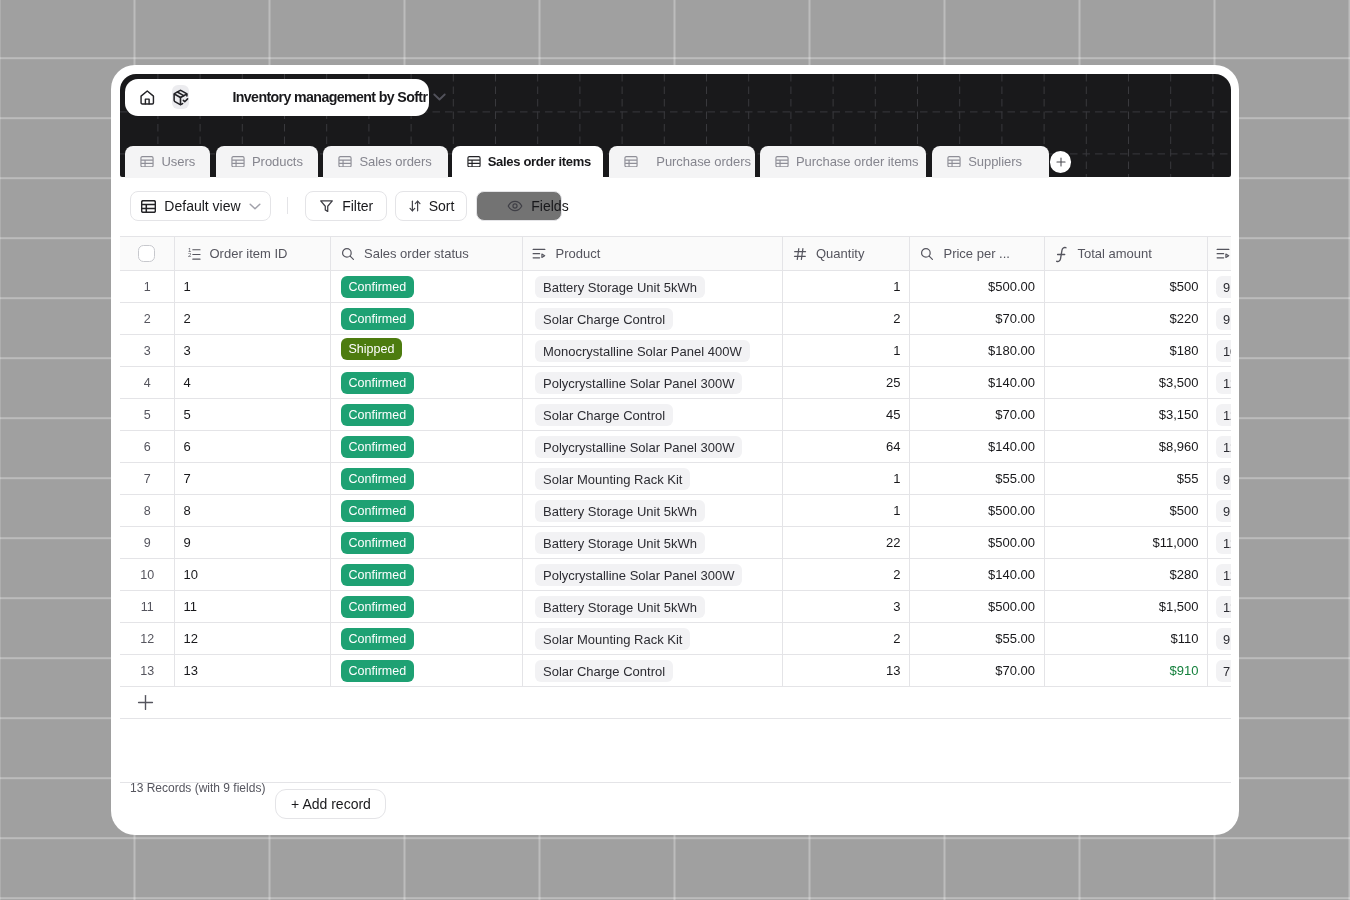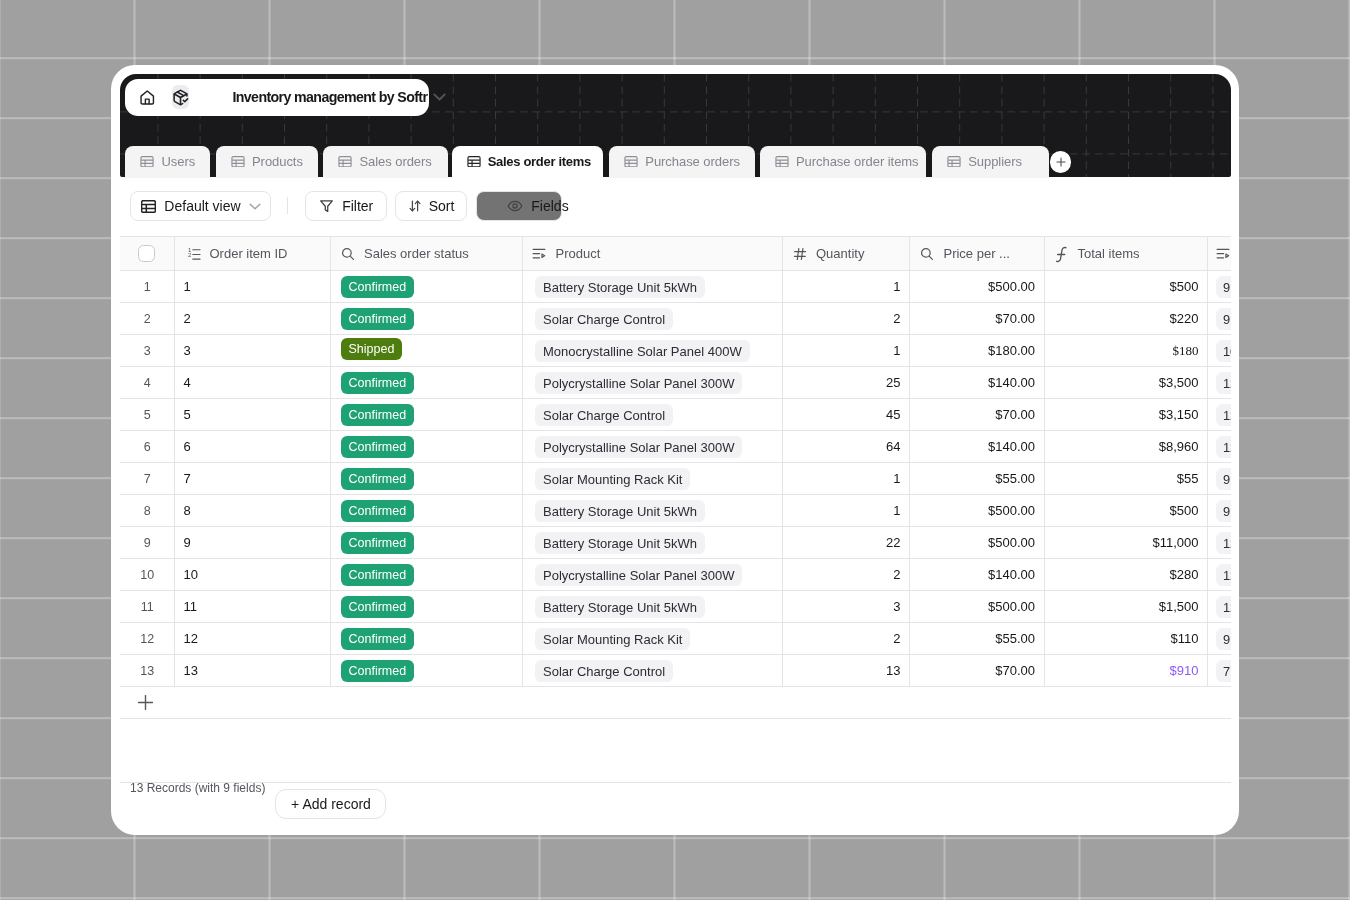--- a/index.html
+++ b/index.html
@@ -114,21 +114,21 @@
     </div>
 <div class="abs flexrow" style="left:497.9px;top:80.3px;width:145.5px;height:32px;background:#f4f4f5;border-radius:8px 8px 0 0;">
       <div style="margin-left:15px;display:flex;">
         <svg width="14" height="11.5" viewBox="0 0 15 13" fill="none">
           <rect x="0.65" y="0.65" width="13.7" height="11.7" rx="1.6" stroke="#8e8e97" stroke-width="1.3"></rect>
           <line x1="0.8" y1="4.6" x2="14.2" y2="4.6" stroke="#8e8e97" stroke-width="1.3"></line>
           <line x1="0.8" y1="8.4" x2="14.2" y2="8.4" stroke="#8e8e97" stroke-width="1.3"></line>
           <line x1="5.3" y1="4.6" x2="5.3" y2="12.2" stroke="#8e8e97" stroke-width="1.3"></line>
         </svg>
       </div>
-      <div style="margin-left:7px;font-size:13px;font-weight:400;color:#85858e;letter-spacing:-0.05px;white-space:nowrap;">Purchase orders</div>
+      <div style="margin-left:18px;font-size:13px;font-weight:400;color:#85858e;letter-spacing:-0.05px;white-space:nowrap;">Purchase orders</div>
     </div>
 <div class="abs flexrow" style="left:648.6px;top:80.3px;width:166.0px;height:32px;background:#f4f4f5;border-radius:8px 8px 0 0;">
       <div style="margin-left:15px;display:flex;">
         <svg width="14" height="11.5" viewBox="0 0 15 13" fill="none">
           <rect x="0.65" y="0.65" width="13.7" height="11.7" rx="1.6" stroke="#8e8e97" stroke-width="1.3"></rect>
           <line x1="0.8" y1="4.6" x2="14.2" y2="4.6" stroke="#8e8e97" stroke-width="1.3"></line>
           <line x1="0.8" y1="8.4" x2="14.2" y2="8.4" stroke="#8e8e97" stroke-width="1.3"></line>
           <line x1="5.3" y1="4.6" x2="5.3" y2="12.2" stroke="#8e8e97" stroke-width="1.3"></line>
         </svg>
       </div>
@@ -264,21 +264,21 @@
           <line x1="9.8" y1="9.8" x2="13.3" y2="13.3"></line>
         </svg>
       </div>
 <div class="abs" style="left:823.5px;top:178.0px;line-height:22px;font-size:13px;color:#55555e;white-space:nowrap;">Price per ...</div>
 <div class="abs" style="left:935.5px;top:180.5px;display:flex;">
         <svg width="13" height="17" viewBox="0 0 13 17" fill="none" stroke="#55555e" stroke-width="1.35" stroke-linecap="round">
           <path d="M10.9 1.7 C8.7 1.1 7.4 2.1 7.0 4.2 L5.5 12.8 C5.1 14.9 3.7 15.9 1.7 15.3"></path>
           <line x1="2.6" y1="8.5" x2="9.7" y2="8.5"></line>
         </svg>
       </div>
-<div class="abs" style="left:957.5px;top:178.0px;line-height:22px;font-size:13px;color:#55555e;white-space:nowrap;">Total items</div>
+<div class="abs" style="left:957.5px;top:178.0px;line-height:22px;font-size:13px;color:#55555e;white-space:nowrap;">Total amount</div>
 <div class="abs" style="left:1095.6px;top:182.0px;display:flex;">
         <svg width="14" height="14" viewBox="0 0 15 15" fill="none" stroke="#55555e" stroke-width="1.25" stroke-linecap="round" stroke-linejoin="round">
           <line x1="1.2" y1="2.6" x2="13.8" y2="2.6"></line>
           <line x1="1.2" y1="7.1" x2="8.2" y2="7.1"></line>
           <line x1="1.2" y1="11.6" x2="8.2" y2="11.6"></line>
           <path d="m10.6 7.6 3 1.8-3 1.8z"></path>
         </svg>
       </div>
 <div class="abs" style="left:0.0px;top:210.9px;width:54.5px;line-height:22px;text-align:center;font-size:12.5px;color:#55555e;">1</div>
 <div class="abs" style="left:63.5px;top:210.9px;line-height:22px;font-size:13px;color:#18181b;">1</div>
@@ -295,21 +295,21 @@
 <div class="abs" style="left:630.5px;top:242.9px;width:150px;line-height:22px;text-align:right;font-size:13px;color:#18181b;">2</div>
 <div class="abs" style="left:765.0px;top:242.9px;width:150px;line-height:22px;text-align:right;font-size:13px;color:#18181b;">$70.00</div>
 <div class="abs" style="left:928.5px;top:242.9px;width:150px;line-height:22px;text-align:right;font-size:13px;color:#18181b;">$220</div>
 <div class="abs flexrow" style="left:1096.0px;top:242.9px;height:22px;background:#f2f2f4;border-radius:6px;padding:0 7px;font-size:12.8px;color:#2c2c32;white-space:nowrap;">9</div>
 <div class="abs" style="left:0.0px;top:274.9px;width:54.5px;line-height:22px;text-align:center;font-size:12.5px;color:#55555e;">3</div>
 <div class="abs" style="left:63.5px;top:274.9px;line-height:22px;font-size:13px;color:#18181b;">3</div>
 <div class="abs flexrow" style="left:221.0px;top:273px;height:22px;background:#4d7c0f;border-radius:6px;padding:0 7.5px;font-size:12.5px;color:#fff;">Shipped</div>
 <div class="abs flexrow" style="left:415.0px;top:274.9px;height:22px;background:#f2f2f4;border-radius:6px;padding:0 8px;font-size:13px;color:#2c2c32;white-space:nowrap;">Monocrystalline Solar Panel 400W</div>
 <div class="abs" style="left:630.5px;top:274.9px;width:150px;line-height:22px;text-align:right;font-size:13px;color:#18181b;">1</div>
 <div class="abs" style="left:765.0px;top:274.9px;width:150px;line-height:22px;text-align:right;font-size:13px;color:#18181b;">$180.00</div>
-<div class="abs" style="left:928.5px;top:274.9px;width:150px;line-height:22px;text-align:right;font-size:13px;color:#18181b;font-family:Liberation Serif, serif;">$180</div>
+<div class="abs" style="left:928.5px;top:274.9px;width:150px;line-height:22px;text-align:right;font-size:13px;color:#18181b;">$180</div>
 <div class="abs flexrow" style="left:1096.0px;top:274.9px;height:22px;background:#f2f2f4;border-radius:6px;padding:0 7px;font-size:12.8px;color:#2c2c32;white-space:nowrap;">10</div>
 <div class="abs" style="left:0.0px;top:306.9px;width:54.5px;line-height:22px;text-align:center;font-size:12.5px;color:#55555e;">4</div>
 <div class="abs" style="left:63.5px;top:306.9px;line-height:22px;font-size:13px;color:#18181b;">4</div>
 <div class="abs flexrow" style="left:221.0px;top:306.9px;height:22px;background:#1ea173;border-radius:6px;padding:0 7.5px;font-size:12.5px;color:#fff;">Confirmed</div>
 <div class="abs flexrow" style="left:415.0px;top:306.9px;height:22px;background:#f2f2f4;border-radius:6px;padding:0 8px;font-size:13px;color:#2c2c32;white-space:nowrap;">Polycrystalline Solar Panel 300W</div>
 <div class="abs" style="left:630.5px;top:306.9px;width:150px;line-height:22px;text-align:right;font-size:13px;color:#18181b;">25</div>
 <div class="abs" style="left:765.0px;top:306.9px;width:150px;line-height:22px;text-align:right;font-size:13px;color:#18181b;">$140.00</div>
 <div class="abs" style="left:928.5px;top:306.9px;width:150px;line-height:22px;text-align:right;font-size:13px;color:#18181b;">$3,500</div>
 <div class="abs flexrow" style="left:1096.0px;top:306.9px;height:22px;background:#f2f2f4;border-radius:6px;padding:0 7px;font-size:12.8px;color:#2c2c32;white-space:nowrap;">12</div>
 <div class="abs" style="left:0.0px;top:338.9px;width:54.5px;line-height:22px;text-align:center;font-size:12.5px;color:#55555e;">5</div>
@@ -375,21 +375,21 @@
 <div class="abs" style="left:630.5px;top:562.9px;width:150px;line-height:22px;text-align:right;font-size:13px;color:#18181b;">2</div>
 <div class="abs" style="left:765.0px;top:562.9px;width:150px;line-height:22px;text-align:right;font-size:13px;color:#18181b;">$55.00</div>
 <div class="abs" style="left:928.5px;top:562.9px;width:150px;line-height:22px;text-align:right;font-size:13px;color:#18181b;">$110</div>
 <div class="abs flexrow" style="left:1096.0px;top:562.9px;height:22px;background:#f2f2f4;border-radius:6px;padding:0 7px;font-size:12.8px;color:#2c2c32;white-space:nowrap;">9</div>
 <div class="abs" style="left:0.0px;top:594.9px;width:54.5px;line-height:22px;text-align:center;font-size:12.5px;color:#55555e;">13</div>
 <div class="abs" style="left:63.5px;top:594.9px;line-height:22px;font-size:13px;color:#18181b;">13</div>
 <div class="abs flexrow" style="left:221.0px;top:594.9px;height:22px;background:#1ea173;border-radius:6px;padding:0 7.5px;font-size:12.5px;color:#fff;">Confirmed</div>
 <div class="abs flexrow" style="left:415.0px;top:594.9px;height:22px;background:#f2f2f4;border-radius:6px;padding:0 8px;font-size:13px;color:#2c2c32;white-space:nowrap;">Solar Charge Control</div>
 <div class="abs" style="left:630.5px;top:594.9px;width:150px;line-height:22px;text-align:right;font-size:13px;color:#18181b;">13</div>
 <div class="abs" style="left:765.0px;top:594.9px;width:150px;line-height:22px;text-align:right;font-size:13px;color:#18181b;">$70.00</div>
-<div class="abs" style="left:928.5px;top:594.9px;width:150px;line-height:22px;text-align:right;font-size:13px;color:#8b5cf6;">$910</div>
+<div class="abs" style="left:928.5px;top:594.9px;width:150px;line-height:22px;text-align:right;font-size:13px;color:#15803d;">$910</div>
 <div class="abs flexrow" style="left:1096.0px;top:594.9px;height:22px;background:#f2f2f4;border-radius:6px;padding:0 7px;font-size:12.8px;color:#2c2c32;white-space:nowrap;">7</div>
 <div class="abs" style="left:17.0px;top:628.6px;display:flex;">
         <svg width="17" height="17" viewBox="0 0 16 16" fill="none" stroke="#55555e" stroke-width="1.3" stroke-linecap="round">
           <line x1="8" y1="1.5" x2="8" y2="14.5"></line>
           <line x1="1.5" y1="8" x2="14.5" y2="8"></line>
         </svg>
       </div>
 <div class="abs" style="left:10.0px;top:712px;line-height:22px;font-size:12px;color:#55555e;">13 Records (with 9 fields)</div>
 <div class="abs flexrow" style="left:155.5px;top:723.6px;width:111px;height:30px;background:#fff;border:1px solid #e4e4e7;border-radius:11px;justify-content:center;font-size:14px;color:#18181b;">+ Add record</div>
 </div>

